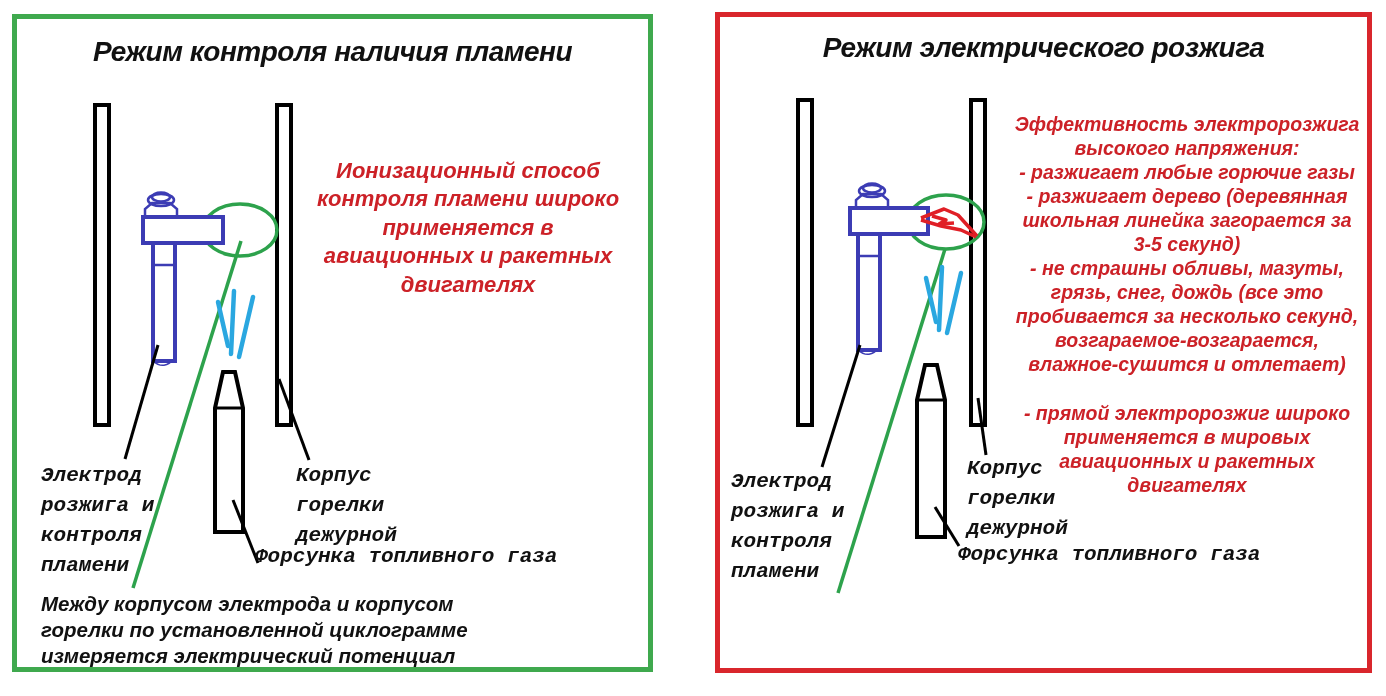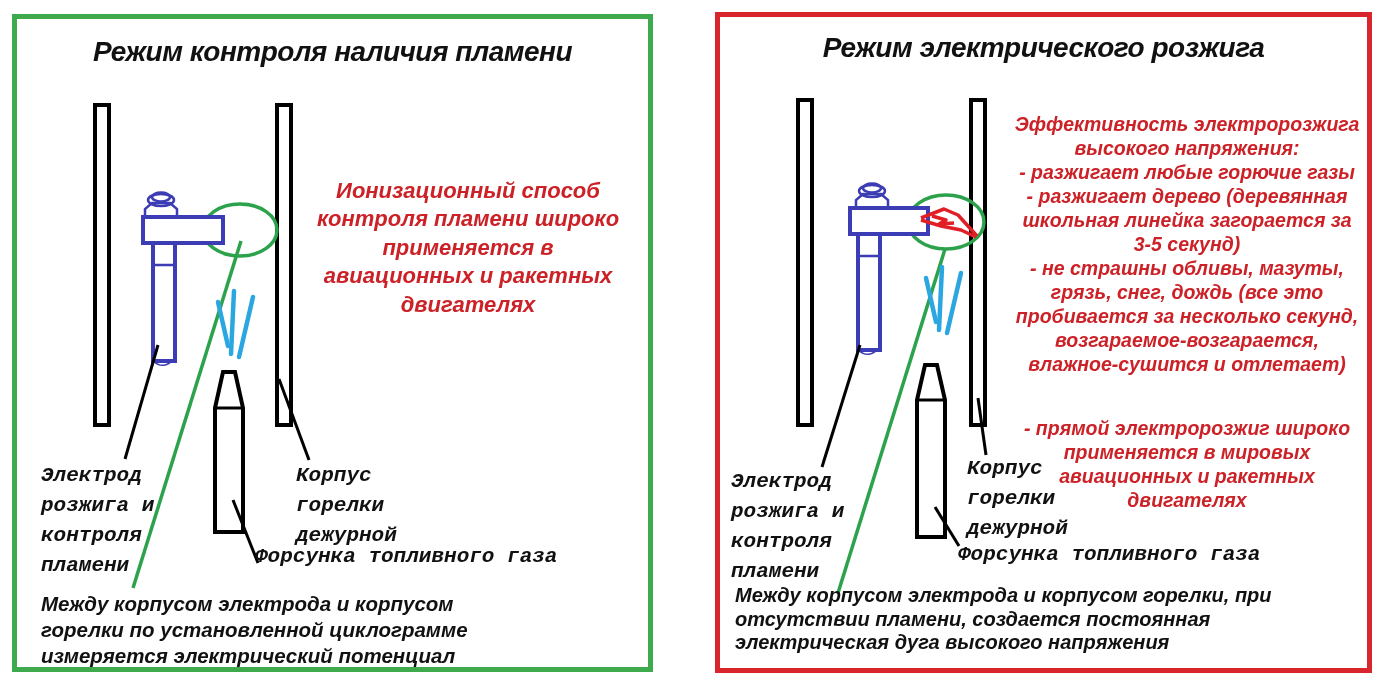--- a/index.html
+++ b/index.html
@@ -14,22 +14,22 @@
   .inner{position:absolute;left:-5px;top:-5px;}
   .panel.left .inner{width:641px;height:658px;}
   .panel.right .inner{width:657px;height:661px;}
   .ttl{position:absolute;left:0;right:0;text-align:center;color:#111111;
        font-size:28px;letter-spacing:-0.5px;white-space:pre-line;}
   .panel.left .ttl{top:22px;}
   .panel.right .ttl{top:20px;}
   .red-note{position:absolute;color:#cc2127;white-space:pre-line;text-align:center;}
   .panel.left .red-note{left:291px;top:104px;width:330px;font-size:22px;line-height:28.5px;}
   .panel.right .red-note{left:296px;top:76px;width:352px;font-size:19.5px;line-height:24px;}
-  .panel.left .red-note .p2{margin-top:30px;}
-  .panel.right .red-note .p2{margin-top:16px;}
+  .panel.left .red-note .p2{margin-top:10px;}
+  .panel.right .red-note .p2{margin-top:1px;}
   .lbl{position:absolute;color:#111111;white-space:pre-line;font-size:21px;line-height:30px;font-family:Liberation Mono, monospace;}
   .lbl.single{white-space:nowrap;}
   .note{position:absolute;color:#111111;white-space:pre-line;}
   .panel.left .note{left:29px;top:577px;width:460px;font-size:20.5px;line-height:26px;}
   .panel.right .note{left:20px;top:572px;width:615px;font-size:20px;line-height:23.5px;}
   svg.diagram{position:absolute;left:0;top:0;overflow:visible;}
   .blk{fill:#ffffff;stroke:#000000;stroke-width:4;}
   .blkline{fill:none;stroke:#000000;stroke-width:3;}
   .noz{fill:#ffffff;stroke:#000000;stroke-width:4;stroke-linejoin:miter;}
   .blu{fill:#ffffff;stroke:#3c3cb4;stroke-width:4;}
@@ -169,19 +169,16 @@
       </div>
 
       <div class="lbl" style="left:16px;top:455px;width:120px">Электрод
 розжига и
 контроля
 пламени</div>
       <div class="lbl" style="left:252px;top:442px;width:120px">Корпус
 горелки
 дежурной</div>
       <div class="lbl single" style="left:243px;top:528px">Форсунка топливного газа</div>
-      <div class="note">Между корпусом электрода и корпусом горелки, при
-отсутствии пламени, создается постоянная
-электрическая дуга высокого напряжения</div>
     </div>
   </div>
 
 </div>
 
 </body></html>

